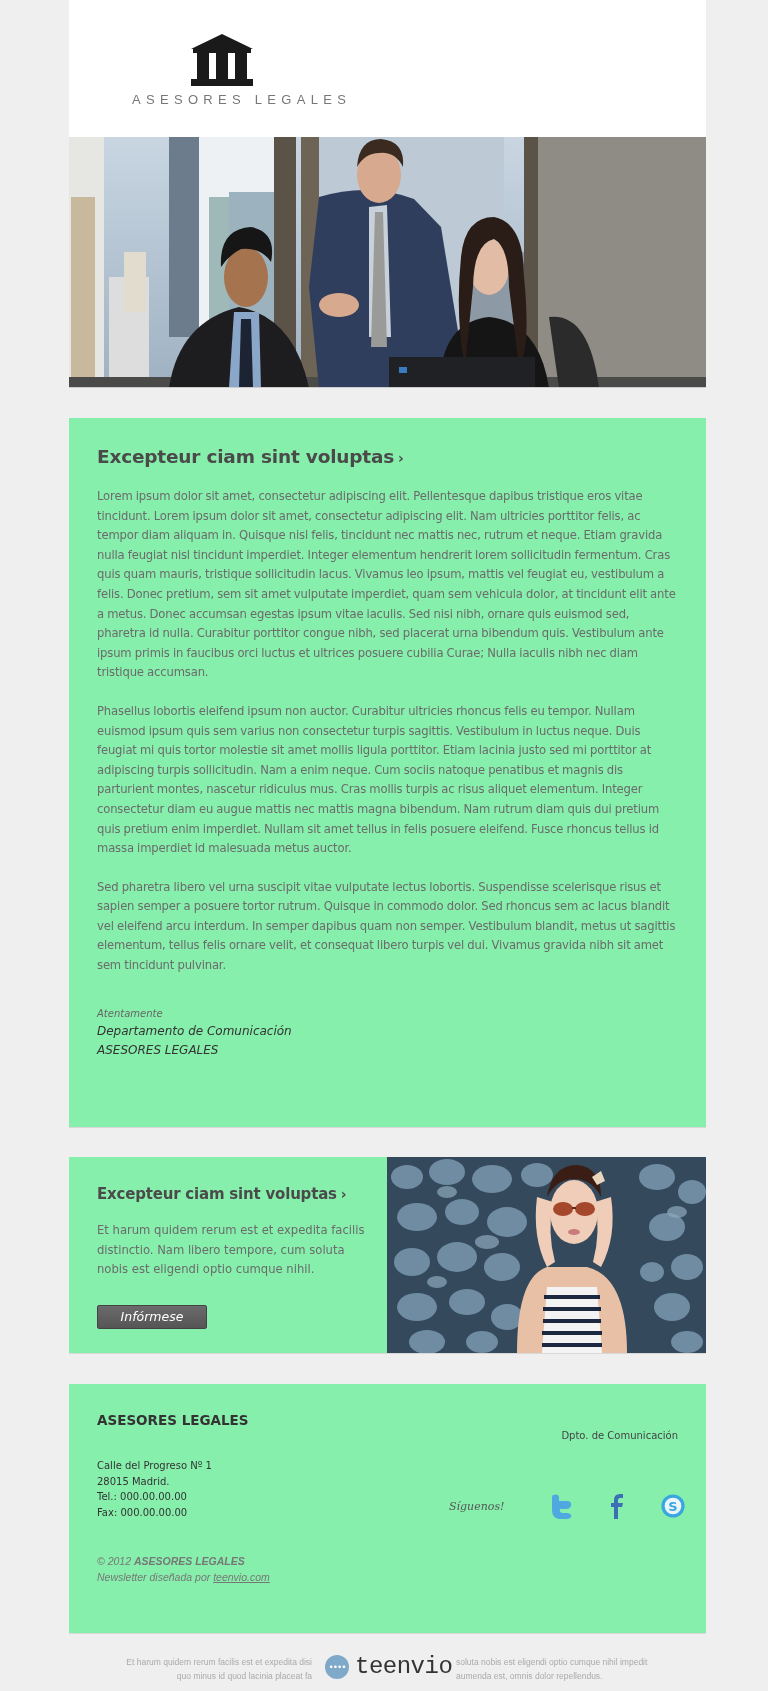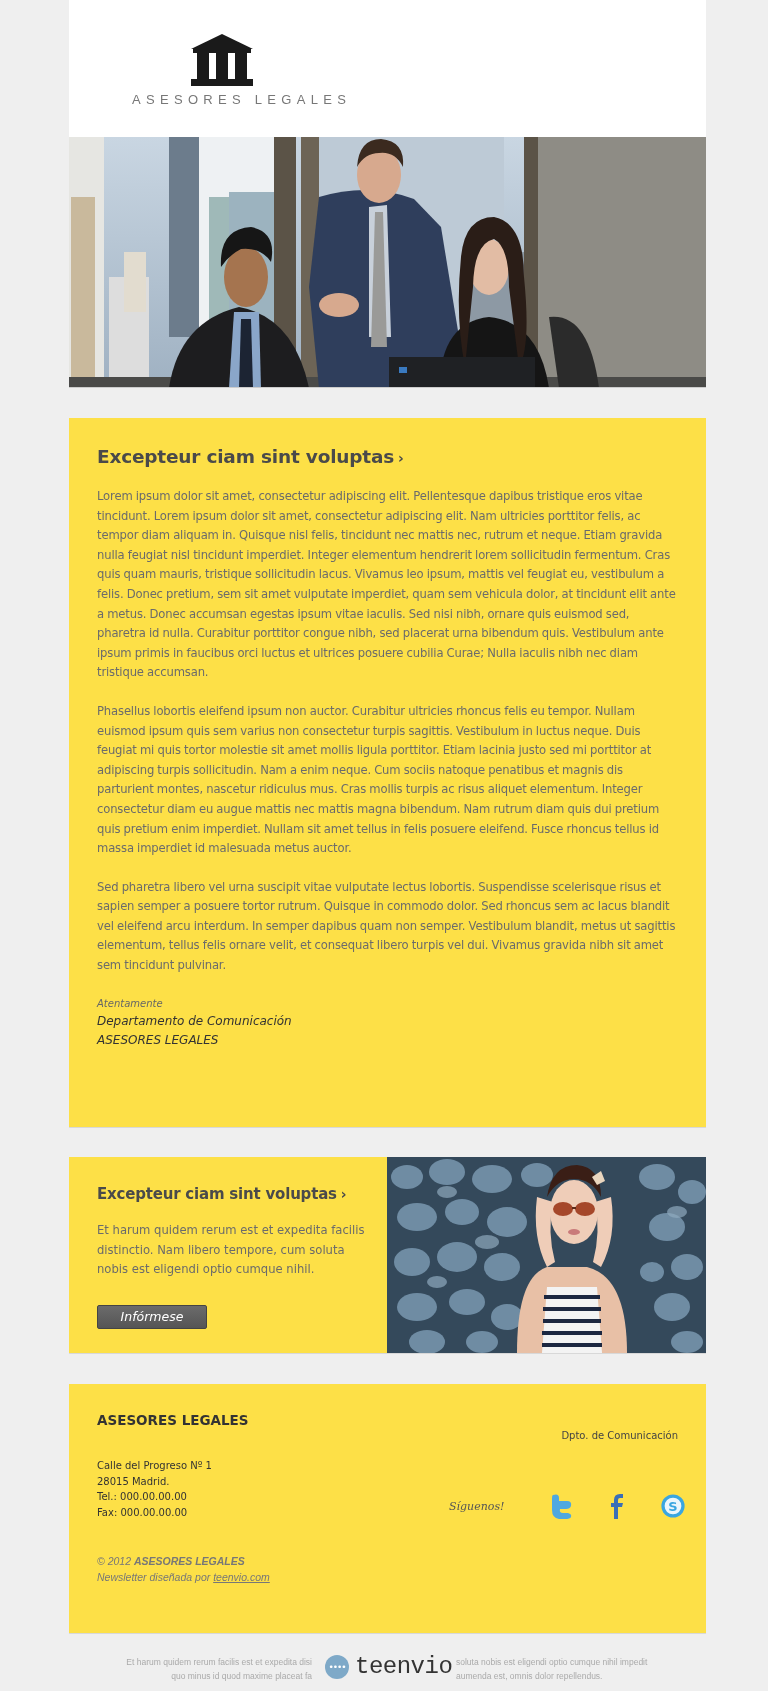--- a/index.html
+++ b/index.html
@@ -11,27 +11,27 @@
   .header { top: 0; height: 137px; background: #fff; }
   .logo { position: absolute; left: 63px; top: 34px; width: 180px; text-align: center; }
   .logo svg { display: block; margin: 0 auto; }
   .logo-text { margin-top: 6px; font-family: "Liberation Sans", sans-serif; font-size: 13px; letter-spacing: 5.3px; color: #777; white-space: nowrap; }
 
   
   .hero { top: 137px; height: 251px; overflow: hidden; background: #b9c7d4; border-bottom: 1px solid #ccc; }
   .hero svg { display: block; }
 
   
-  .card { background: #fde047; box-shadow: 0 1px 0 #d8d8d8; }
+  .card { background: #86efac; box-shadow: 0 1px 0 #d8d8d8; }
   .main { top: 418px; height: 709px; padding: 28px 28px 0 28px; }
   .h2 { font-family: "DejaVu Sans", sans-serif; font-size: 18.5px; font-weight: bold; color: #4a4a4a; letter-spacing: -0.2px; }
   .h2 .chev { font-size: 14px; margin-left: 4px; }
   .main .h2 { margin-bottom: 20px; }
   .para { font-size: 11.6px; line-height: 19.6px; color: #6b6b6b; margin-bottom: 19px; letter-spacing: -0.15px; word-spacing: -0.3px; }
-  .sig-small { font-size: 10px; font-style: italic; color: #666; margin-top: 22px; }
+  .sig-small { font-size: 10px; font-style: italic; color: #666; margin-top: 32px; }
   .sig { font-size: 12px; font-style: italic; color: #333; line-height: 19px; }
   .sig-first { margin-top: 3px; }
 
   
   .promo { top: 1157px; height: 196px; }
   .promo-text { position: absolute; left: 28px; top: 28px; width: 270px; }
   .promo-text .h2 { font-size: 15px; margin-bottom: 18px; }
   .promo-para { font-size: 11.6px; line-height: 19.6px; color: #6b6b6b; }
   .btn { position: absolute; left: 28px; top: 148px; width: 110px; height: 24px; background: linear-gradient(#6b6b6b, #555); border: 1px solid #444; border-radius: 2px; color: #fff; font-size: 12.5px; font-style: italic; text-align: center; line-height: 22px; cursor: pointer; }
   .promo-img { position: absolute; right: 0; top: 0; width: 319px; height: 196px; overflow: hidden; background: #2f4659; }
@@ -233,21 +233,21 @@
         <circle cx="14" cy="14" r="9" fill="#fff" opacity="0.9"></circle>
         <text x="14" y="19" text-anchor="middle" font-family="DejaVu Sans, sans-serif" font-weight="bold" font-size="14" fill="#3aa6e0">S</text>
       </svg>
     </span>
   </div>
 </div>
 
 <div class="strip">
   <div class="strip-l">
     <div>Et harum quidem rerum facilis est et expedita disi</div>
-    <div>quo minus id quod maxime placeat fa</div>
+    <div>quo minus id quod lacinia placeat fa</div>
   </div>
   <div class="teenvio">
     <span class="teenvio-dot">••••</span>
     <span class="teenvio-word">teenvio</span>
   </div>
   <div class="strip-r">
     <div>soluta nobis est eligendi optio cumque nihil impedit</div>
     <div>aumenda est, omnis dolor repellendus.</div>
   </div>
 </div>

